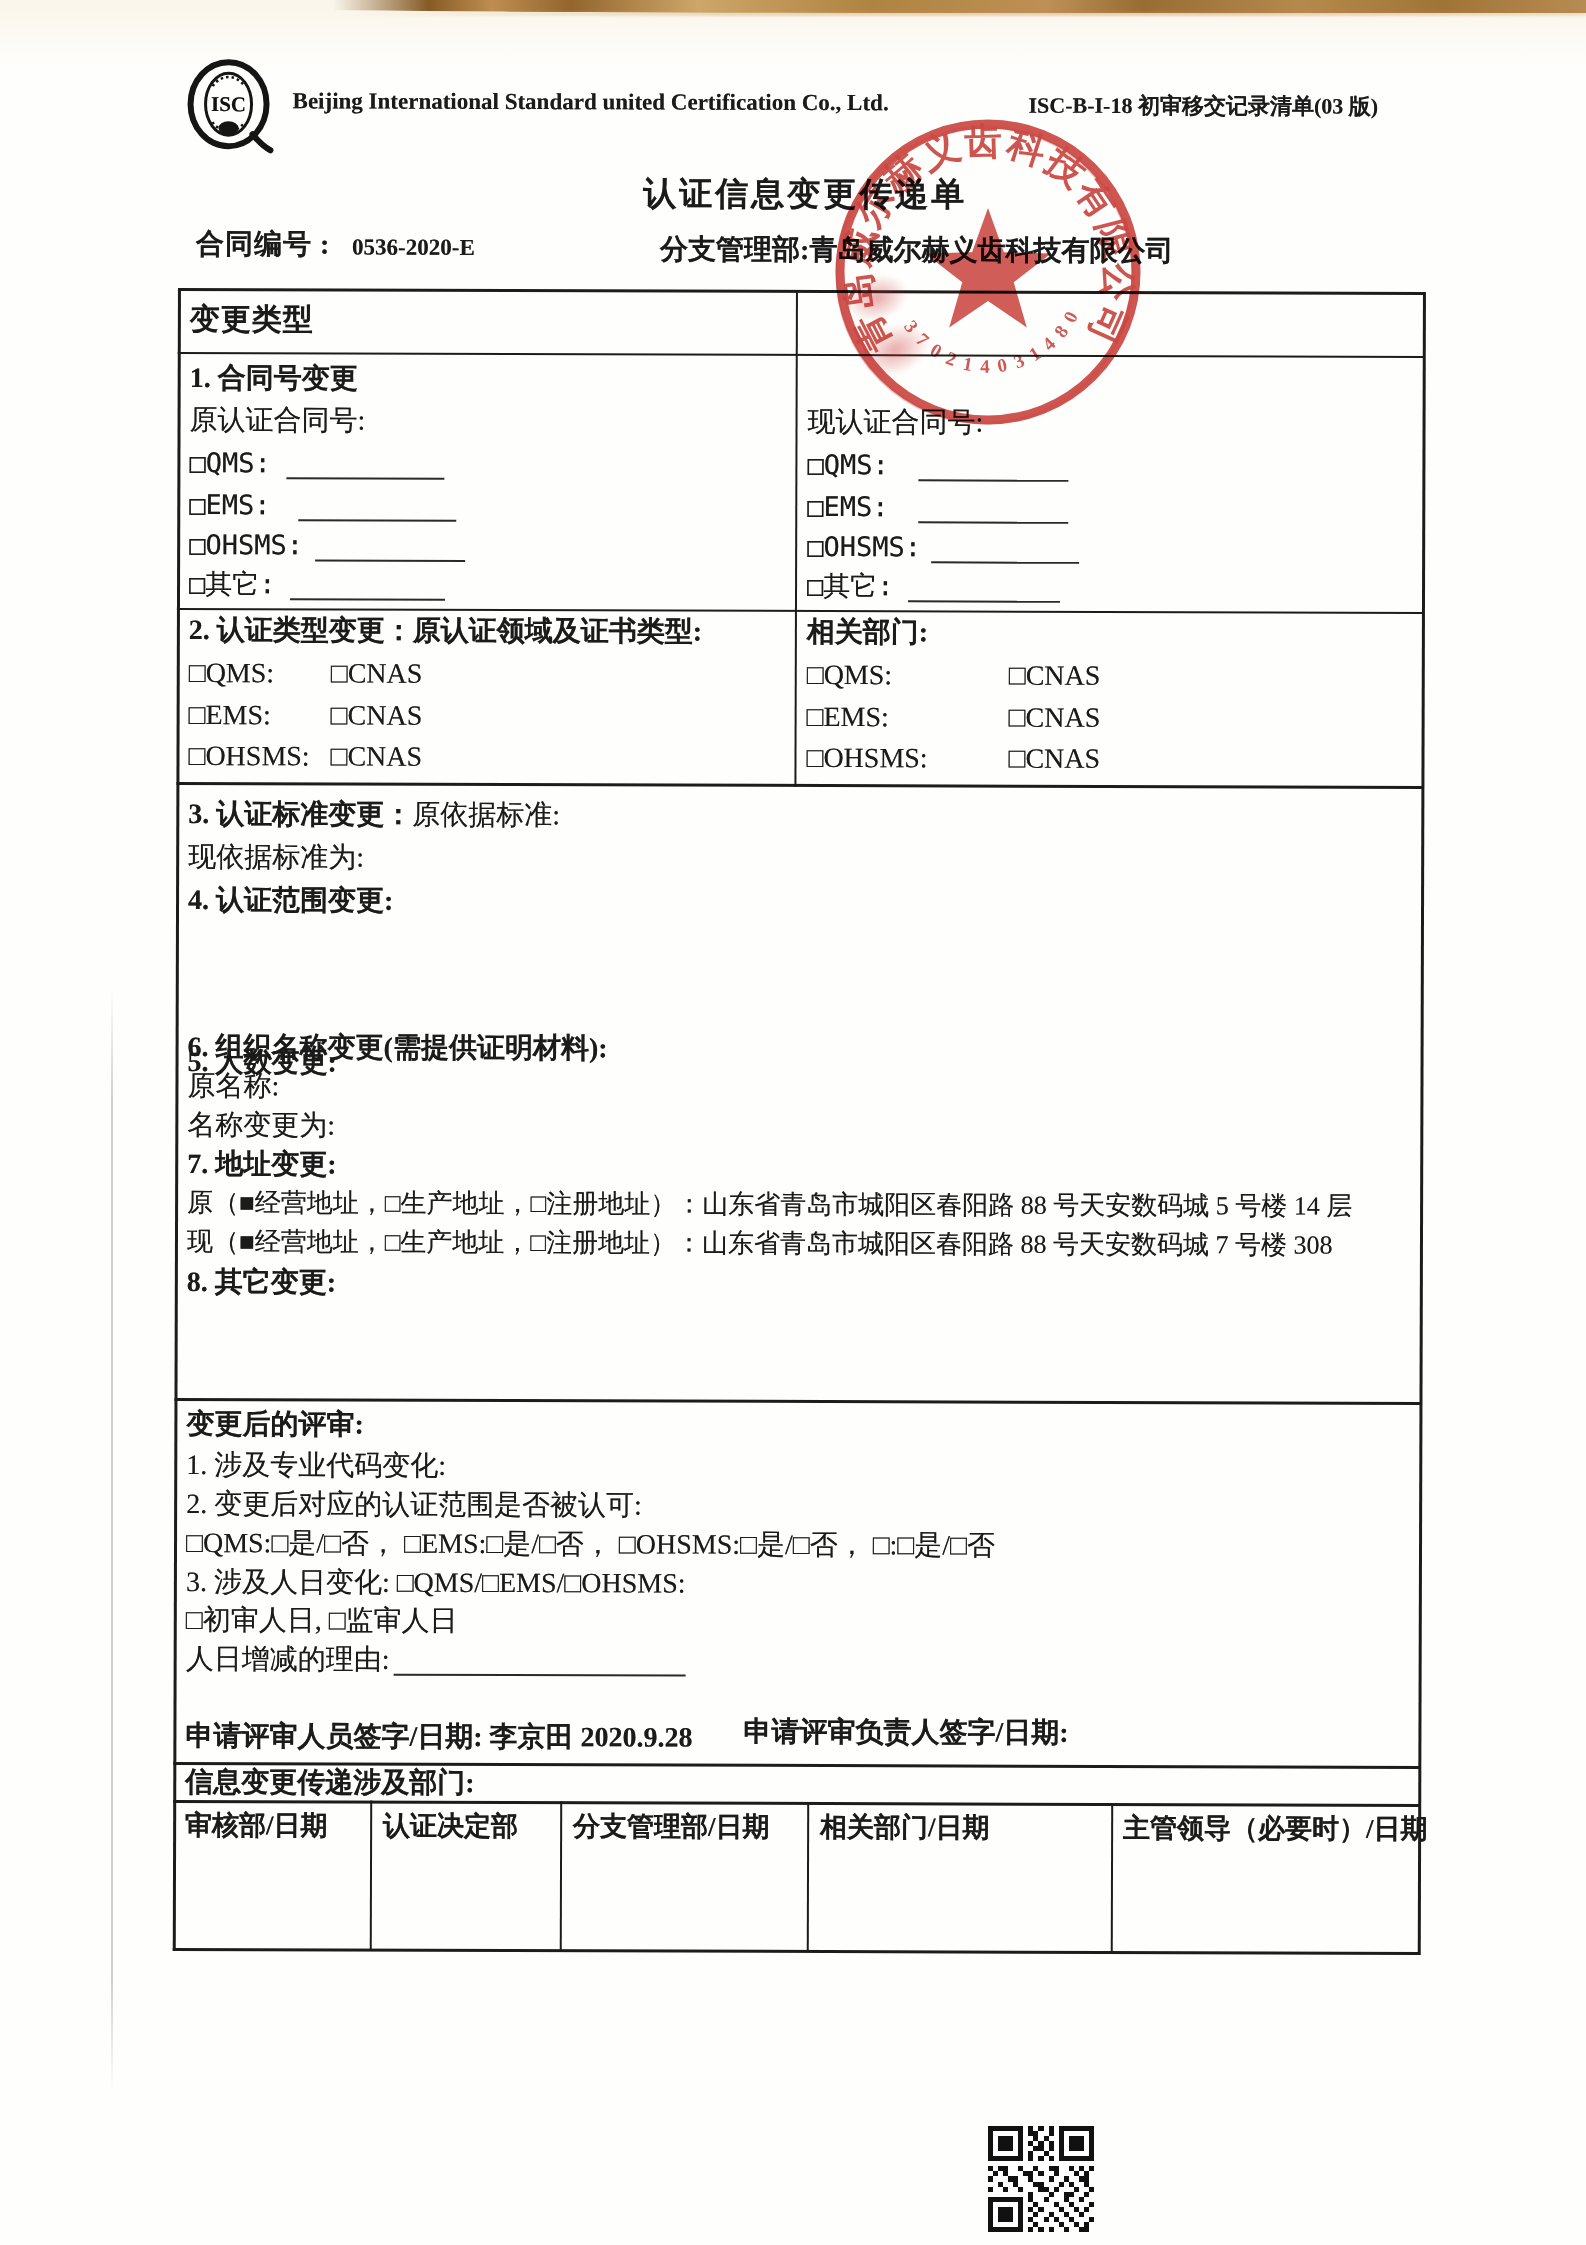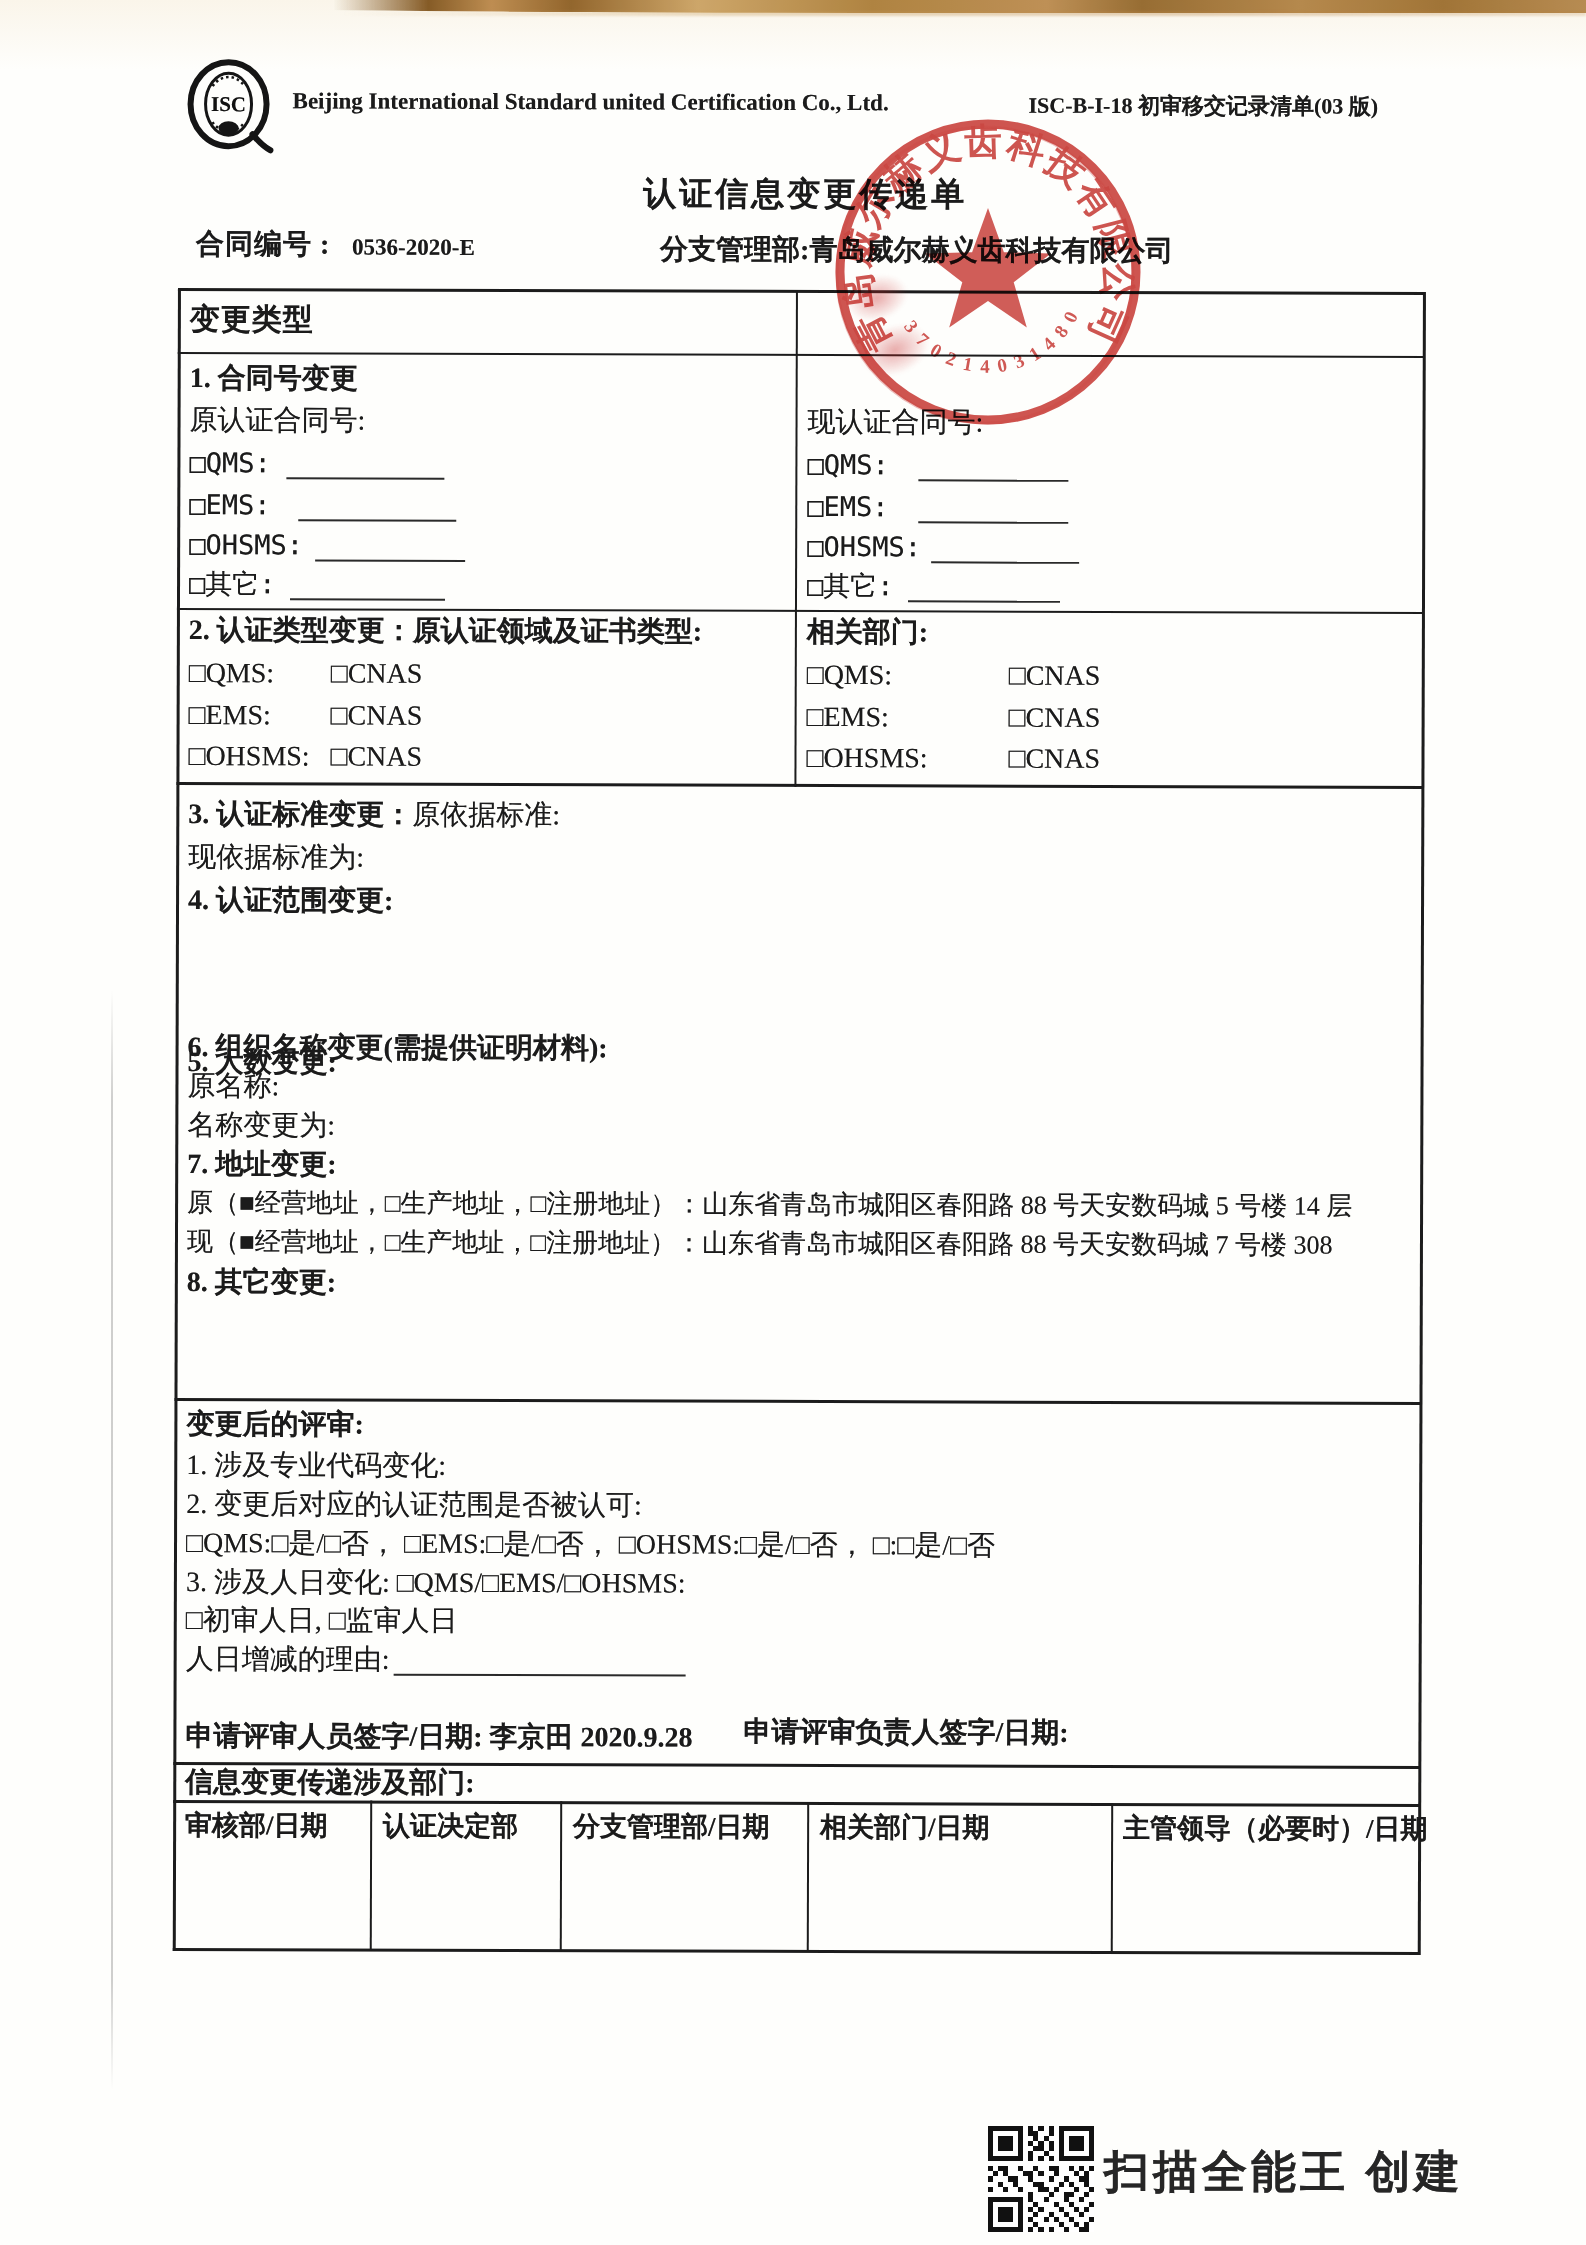--- a/index.html
+++ b/index.html
@@ -187,15 +187,13 @@
       <path d="M0 10h1v1h-1zM4 10h2v1h-2zM8 10h1v1h-1zM12 10h1v1h-1zM15 10h1v1h-1zM18 10h2v1h-2z"></path>
       <path d="M2 11h1v1h-1zM5 11h1v1h-1zM9 11h2v1h-2zM14 11h1v1h-1zM16 11h1v1h-1zM19 11h1v1h-1z"></path>
       <path d="M0 12h1v1h-1zM3 12h1v1h-1zM6 12h1v1h-1zM10 12h2v1h-2zM13 12h1v1h-1zM17 12h1v1h-1zM20 12h1v1h-1z"></path>
       <path d="M8 13h1v1h-1zM12 13h1v1h-1zM15 13h2v1h-2zM19 13h1v1h-1z"></path>
       <path d="M8 14h1v1h-1zM11 14h1v1h-1zM15 14h1v1h-1zM18 14h1v1h-1zM9 15h1v1h-1zM13 15h1v1h-1zM16 15h1v1h-1zM20 15h1v1h-1z"></path>
       <path d="M8 16h1v1h-1zM10 16h1v1h-1zM14 16h1v1h-1zM17 16h1v1h-1zM19 16h1v1h-1zM9 17h1v1h-1zM12 17h1v1h-1zM15 17h1v1h-1zM18 17h1v1h-1z"></path>
       <path d="M8 18h1v1h-1zM11 18h1v1h-1zM13 18h1v1h-1zM16 18h1v1h-1zM20 18h1v1h-1zM9 19h1v1h-1zM14 19h1v1h-1zM17 19h1v1h-1zM19 19h1v1h-1z"></path>
       <path d="M8 20h1v1h-1zM10 20h1v1h-1zM12 20h1v1h-1zM15 20h1v1h-1zM18 20h2v1h-2z"></path>
     </g>
   </svg>
-  <div class="t" style="left:1104px;top:2146px;font-size:45px;letter-spacing:4px;color:#262626;
-       font-family:'Liberation Sans',sans-serif;font-weight:600">扫描全能王 创建</div>
 </div>
 
 </body></html>

